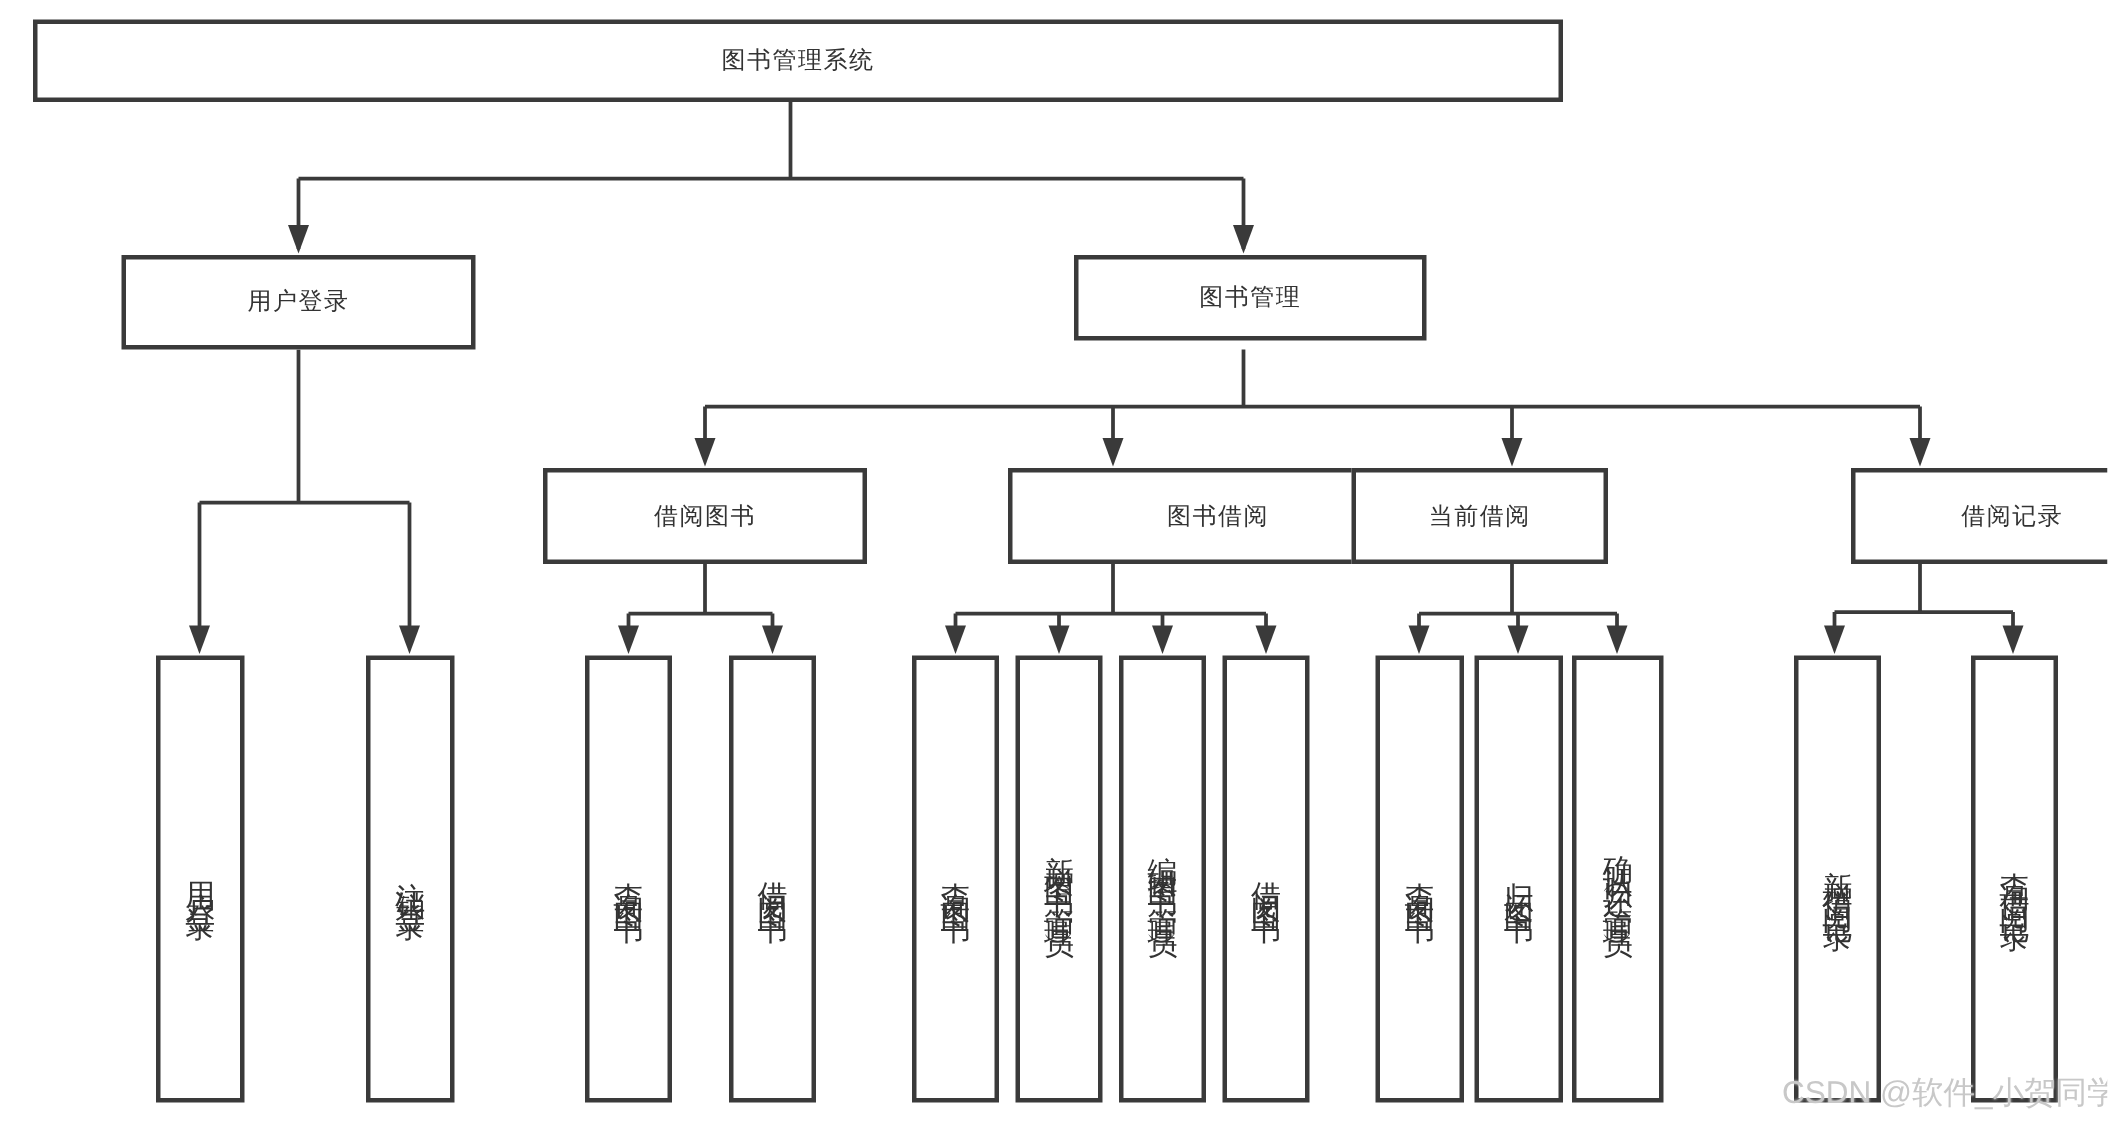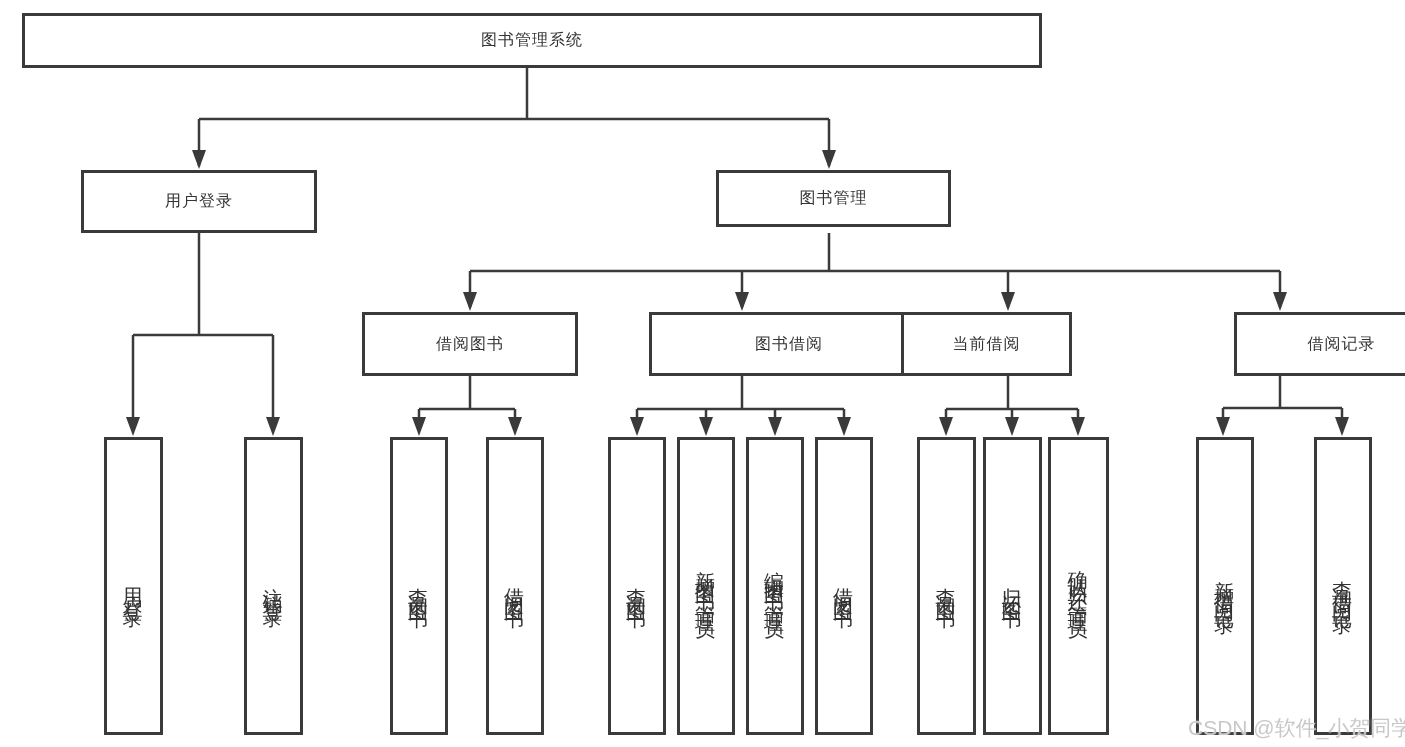--- a/index.html
+++ b/index.html
@@ -100,21 +100,21 @@
   <div class="node" style="left:81px; top:170px; width:236px; height:63px;">
     <span class="lbl">用户登录</span>
   </div>
   <div class="node" style="left:716px; top:170px; width:235px; height:57px;">
     <span class="lbl">图书管理</span>
   </div>
 
   <div class="node" style="left:362px; top:312px; width:216px; height:64px;">
     <span class="lbl">借阅图书</span>
   </div>
-  <div class="node" style="left:649px; top:312px; width:258px; height:64px;padding-left:22px;">
+  <div class="node" style="left:672px; top:312px; width:258px; height:64px;padding-left:22px;">
     <span class="lbl">图书借阅</span>
   </div>
   <div class="node" style="left:901px; top:312px; width:171px; height:64px;">
     <span class="lbl">当前借阅</span>
   </div>
   <div class="node" style="left:1234px; top:312px; width:215px; height:64px;">
     <span class="lbl">借阅记录</span>
   </div>
 
   <div class="node leaf" style="left:104px; top:437px; width:59px; height:298px;">

